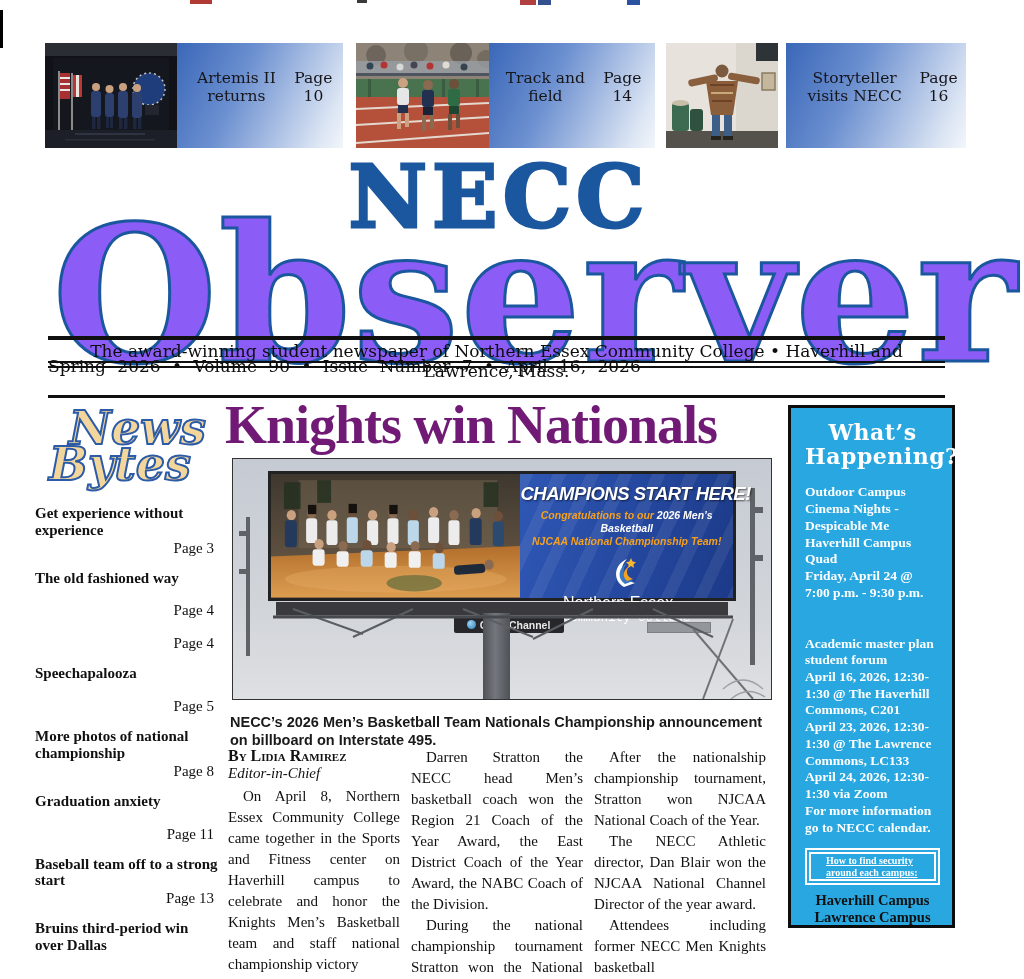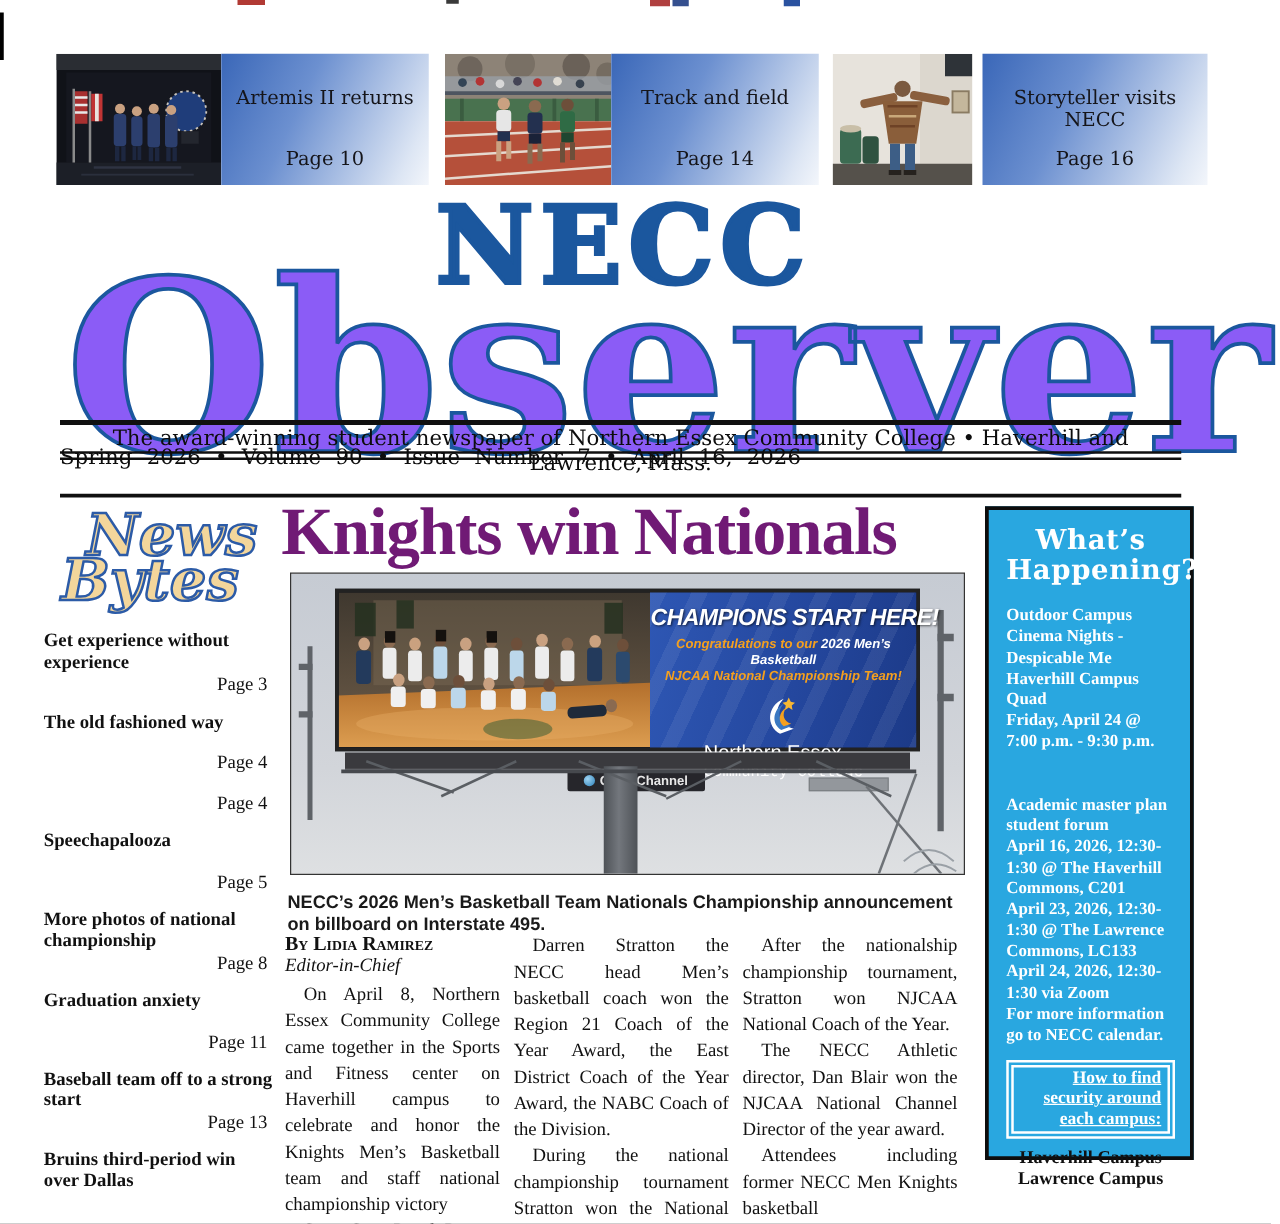--- a/index.html
+++ b/index.html
@@ -7,21 +7,21 @@
         font-family:"Liberation Serif",serif;color:#111;}
 
   
   .artifact{position:absolute;}
 
   
   .teaser-photo{position:absolute;top:43px;height:105px;overflow:hidden;}
   .teaser-photo svg{display:block;width:100%;height:100%;}
   .teaser-box{position:absolute;top:43px;height:105px;box-sizing:border-box;
      background:linear-gradient(115deg,#3a67b8 0%,#6c90d0 38%,#dde6f4 88%,#f3f6fb 100%);
-     display:flex;flex-direction:column;justify-content:space-between;
+     display:flex;flex-direction:row;justify-content:space-between;
      padding:26px 6px 12px 6px;text-align:center;
      font-family:"DejaVu Serif",serif;font-size:15.5px;color:#15151a;}
 
   
   .necc-top{position:absolute;top:154px;left:0;right:26px;text-align:center;
      font-family:"DejaVu Serif",serif;font-weight:bold;font-size:86px;line-height:86px;
      color:#1B579E;-webkit-text-stroke:3px #1B579E;letter-spacing:5px;}
   .observer{position:absolute;top:200px;left:52px;width:910px;
      font-family:"DejaVu Serif",serif;font-weight:bold;font-size:190px;line-height:190px;
      color:#8b5cf6;-webkit-text-stroke:3px #1B579E;letter-spacing:1px;white-space:nowrap;}
@@ -98,22 +98,22 @@
   
   .wh-panel{position:absolute;left:788px;top:405px;width:167px;height:523px;
      background:#29A7E0;border:3px solid #0d0d0d;box-sizing:border-box;
      padding:12px 12px 0 14px;color:#fff;}
   .wh-head{font-family:"DejaVu Serif",serif;font-weight:bold;font-size:22px;line-height:1.1;
      letter-spacing:0.5px;margin-bottom:16px;text-align:center;}
   .wh-event{font-weight:bold;font-size:13.5px;line-height:1.24;white-space:pre-line;}
   .wh-event.first{margin-bottom:34px;}
   .wh-event.second{margin-bottom:12px;}
   .sec-box{border:2px solid #fff;padding:2px;}
-  .sec-box-inner{border:2px solid #fff;padding:1px 5px;text-align:right;
-     font-weight:bold;font-size:14px;line-height:1.15;text-decoration:underline;}
+  .sec-box-inner{border:2px solid #fff;padding:1px 15px;text-align:left;
+     font-weight:bold;font-size:10px;line-height:1.15;text-decoration:underline;}
   .sec-info{margin-top:7px;text-align:center;color:#101010;font-size:13.5px;line-height:1.18;}
   .sec-name{font-weight:bold;font-size:14.5px;}
 </style>
 </head>
 <body>
 
 <div class="page">
 
   <div class="artifact" style="left:0;top:10px;width:3px;height:38px;background:#000;"></div>
   <div class="artifact" style="left:190px;top:0;width:22px;height:4px;background:#b13a34;"></div>

